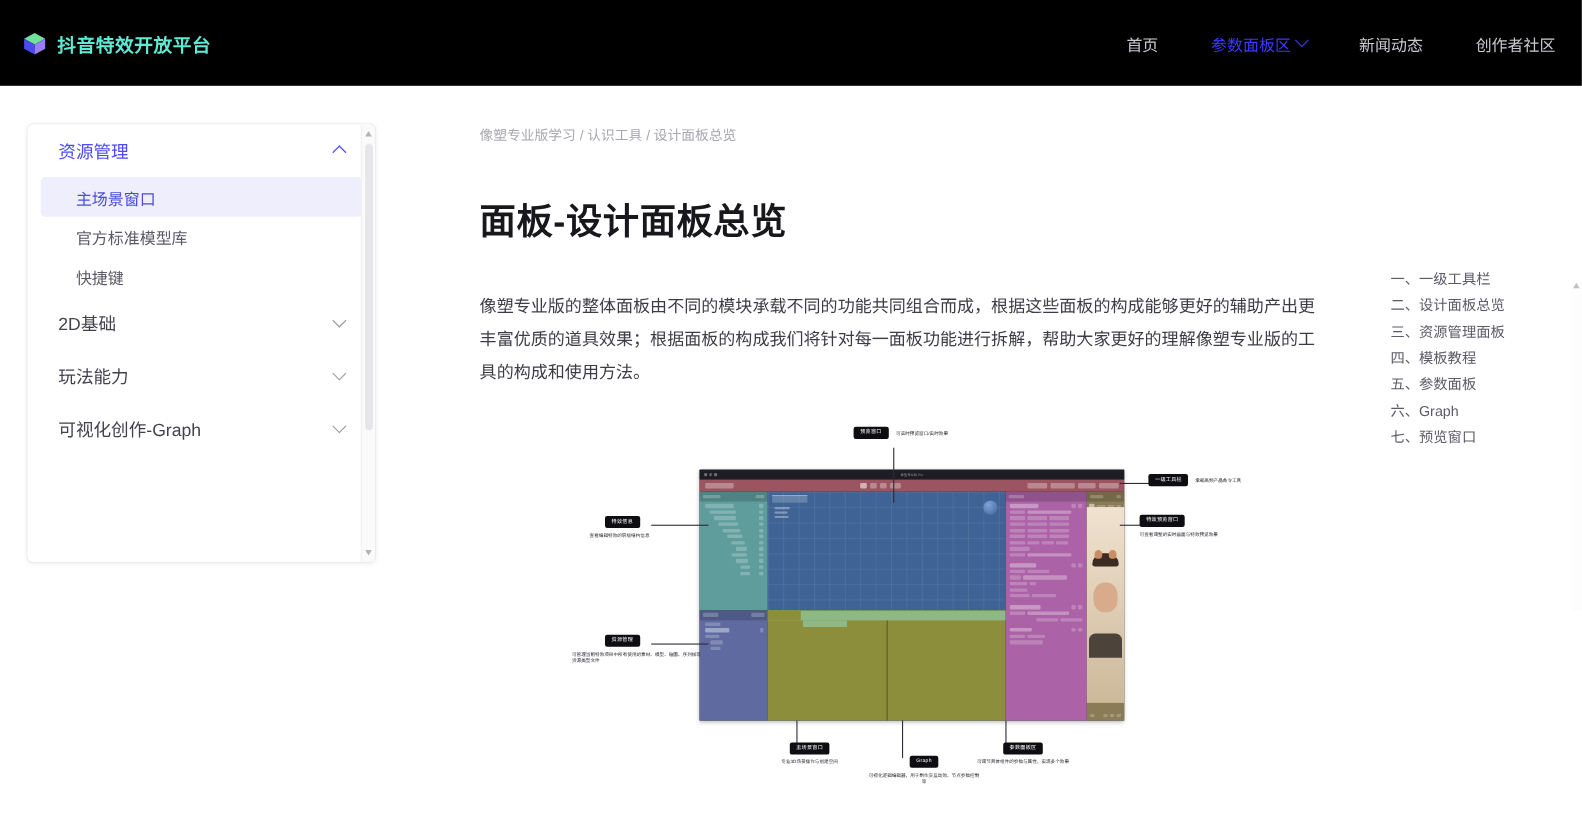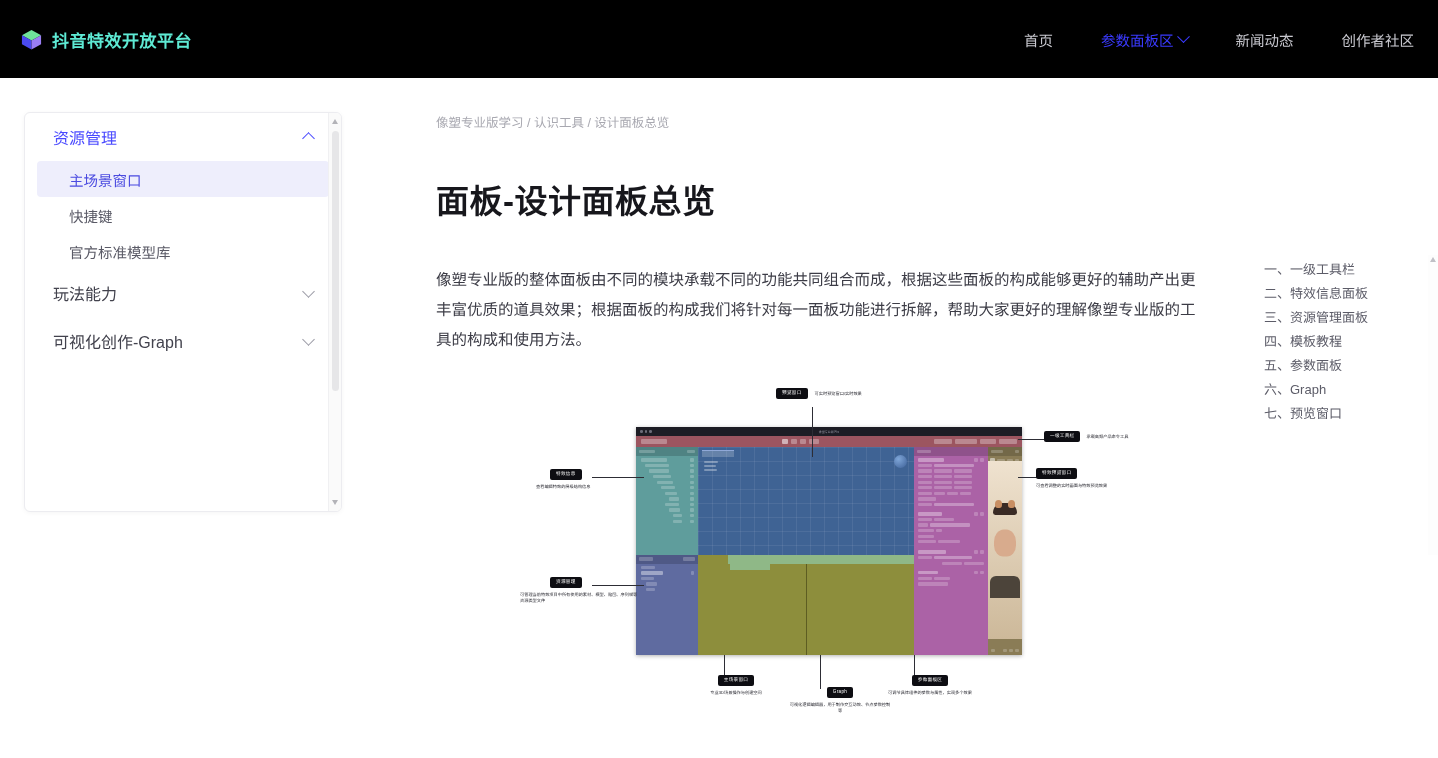--- a/index.html
+++ b/index.html
@@ -238,21 +238,21 @@
   }
   .desc {
     font-size: 4.2px; line-height: 6px; color: #2a2a32;
     text-align: left; white-space: pre-line; margin-top: 4px;
   }
   .lead-v { position: absolute; width: 1px; background: #2d2d35; }
   .lead-h { position: absolute; height: 1px; background: #2d2d35; }
 
   
   .toc {
-    position: absolute; right: 24px; top: 258px;
+    position: absolute; right: 24px; top: 242px;
     width: 150px;
   }
   .toc-item {
     font-size: 13px; color: #5c5c68; line-height: 24px;
     cursor: pointer; white-space: nowrap;
   }
   .toc-scroll {
     position: absolute; right: 0px; top: 255px;
     width: 10px; height: 300px; background: #fdfdfd;
   }
@@ -299,26 +299,30 @@
 <aside class="sidebar">
 
   <div class="side-group open">
     <span class="label">资源管理</span>
     <i class="chev"></i>
   </div>
   <div class="side-sub active">
     <span>主场景窗口</span>
   </div>
   <div class="side-sub">
+    <span>官方标准模型库</span>
+  </div>
+  <div class="side-sub">
     <span>快捷键</span>
   </div>
-  <div class="side-sub">
-    <span>官方标准模型库</span>
-  </div>
-
+
+  <div class="side-group">
+    <span class="label">2D基础</span>
+    <i class="chev"></i>
+  </div>
   <div class="side-group">
     <span class="label">玩法能力</span>
     <i class="chev"></i>
   </div>
   <div class="side-group">
     <span class="label">可视化创作-Graph</span>
     <i class="chev"></i>
   </div>
 
   <div class="sb-track">
@@ -648,21 +652,21 @@
     <div class="lead-v" style="left:478px;top:270px;height:22px"></div>
     <div class="callout" style="left:442px;top:290px">
       <span class="tag">参数面板区</span>
       <span class="desc" style="width:104px;text-align:center">可调节具体组件的参数与属性，实现多个效果</span>
     </div>
   </div>
 </main>
 
 <nav class="toc">
   <div class="toc-item">一、一级工具栏</div>
-  <div class="toc-item">二、特效信息面板</div>
+  <div class="toc-item">二、设计面板总览</div>
   <div class="toc-item">三、资源管理面板</div>
   <div class="toc-item">四、模板教程</div>
   <div class="toc-item">五、参数面板</div>
   <div class="toc-item">六、Graph</div>
   <div class="toc-item">七、预览窗口</div>
 </nav>
 
 <div class="toc-scroll">
   <i class="toc-arrow"></i>
 </div>

